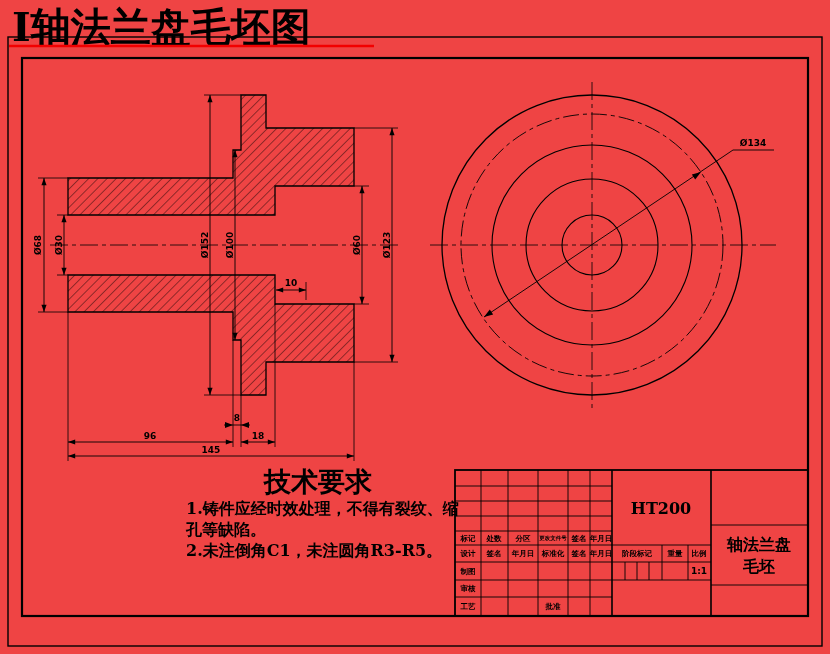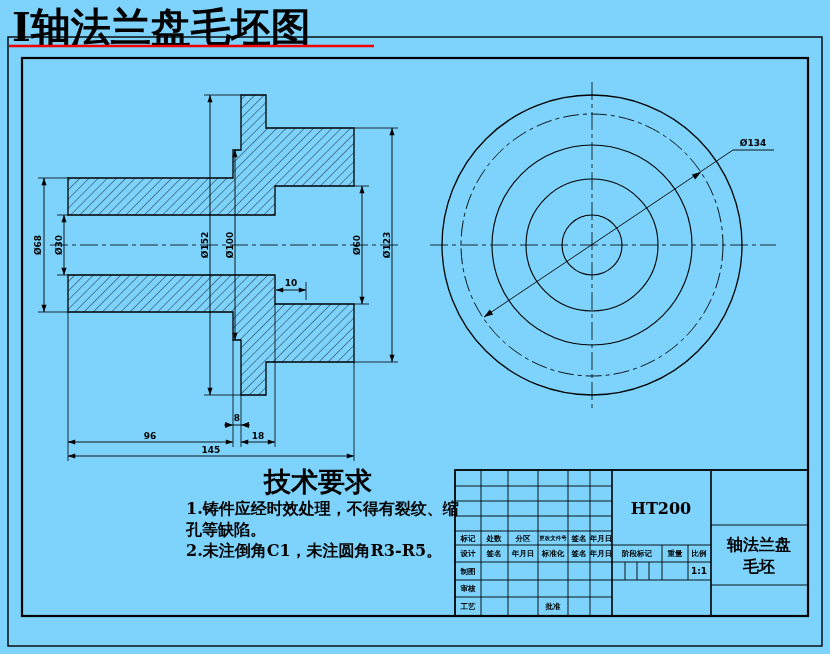--- a/index.html
+++ b/index.html
@@ -1,16 +1,16 @@
 <!DOCTYPE html>
 <html><head>
 <meta charset="utf-8">
 <style>
   html,body{margin:0;padding:0;background:#ffffff;}
-  .page{position:relative;width:830px;height:654px;background:#7dd3fc;overflow:hidden;
+  .page{position:relative;width:830px;height:654px;background:#ef4444;overflow:hidden;
         font-family:"DejaVu Sans",sans-serif;}
   svg text{fill:#000;}
   .red-title{font-family:"DejaVu Serif","Liberation Serif",serif;font-weight:bold;}
   .dim{font-size:9px;font-weight:bold;}
   .tb-s{font-size:7.5px;font-weight:bold;}
   .tb-xs{font-size:5.5px;font-weight:bold;}
   .tb-m{font-size:9px;font-weight:bold;}
   .tb-big{font-size:16px;font-weight:bold;font-family:"DejaVu Serif","Liberation Serif",serif;}
   .tr-head{font-size:27px;font-weight:bold;font-family:"DejaVu Serif","Liberation Serif",serif;}
   .tr-body{font-size:16px;font-weight:bold;font-family:"DejaVu Serif","Liberation Serif",serif;}

